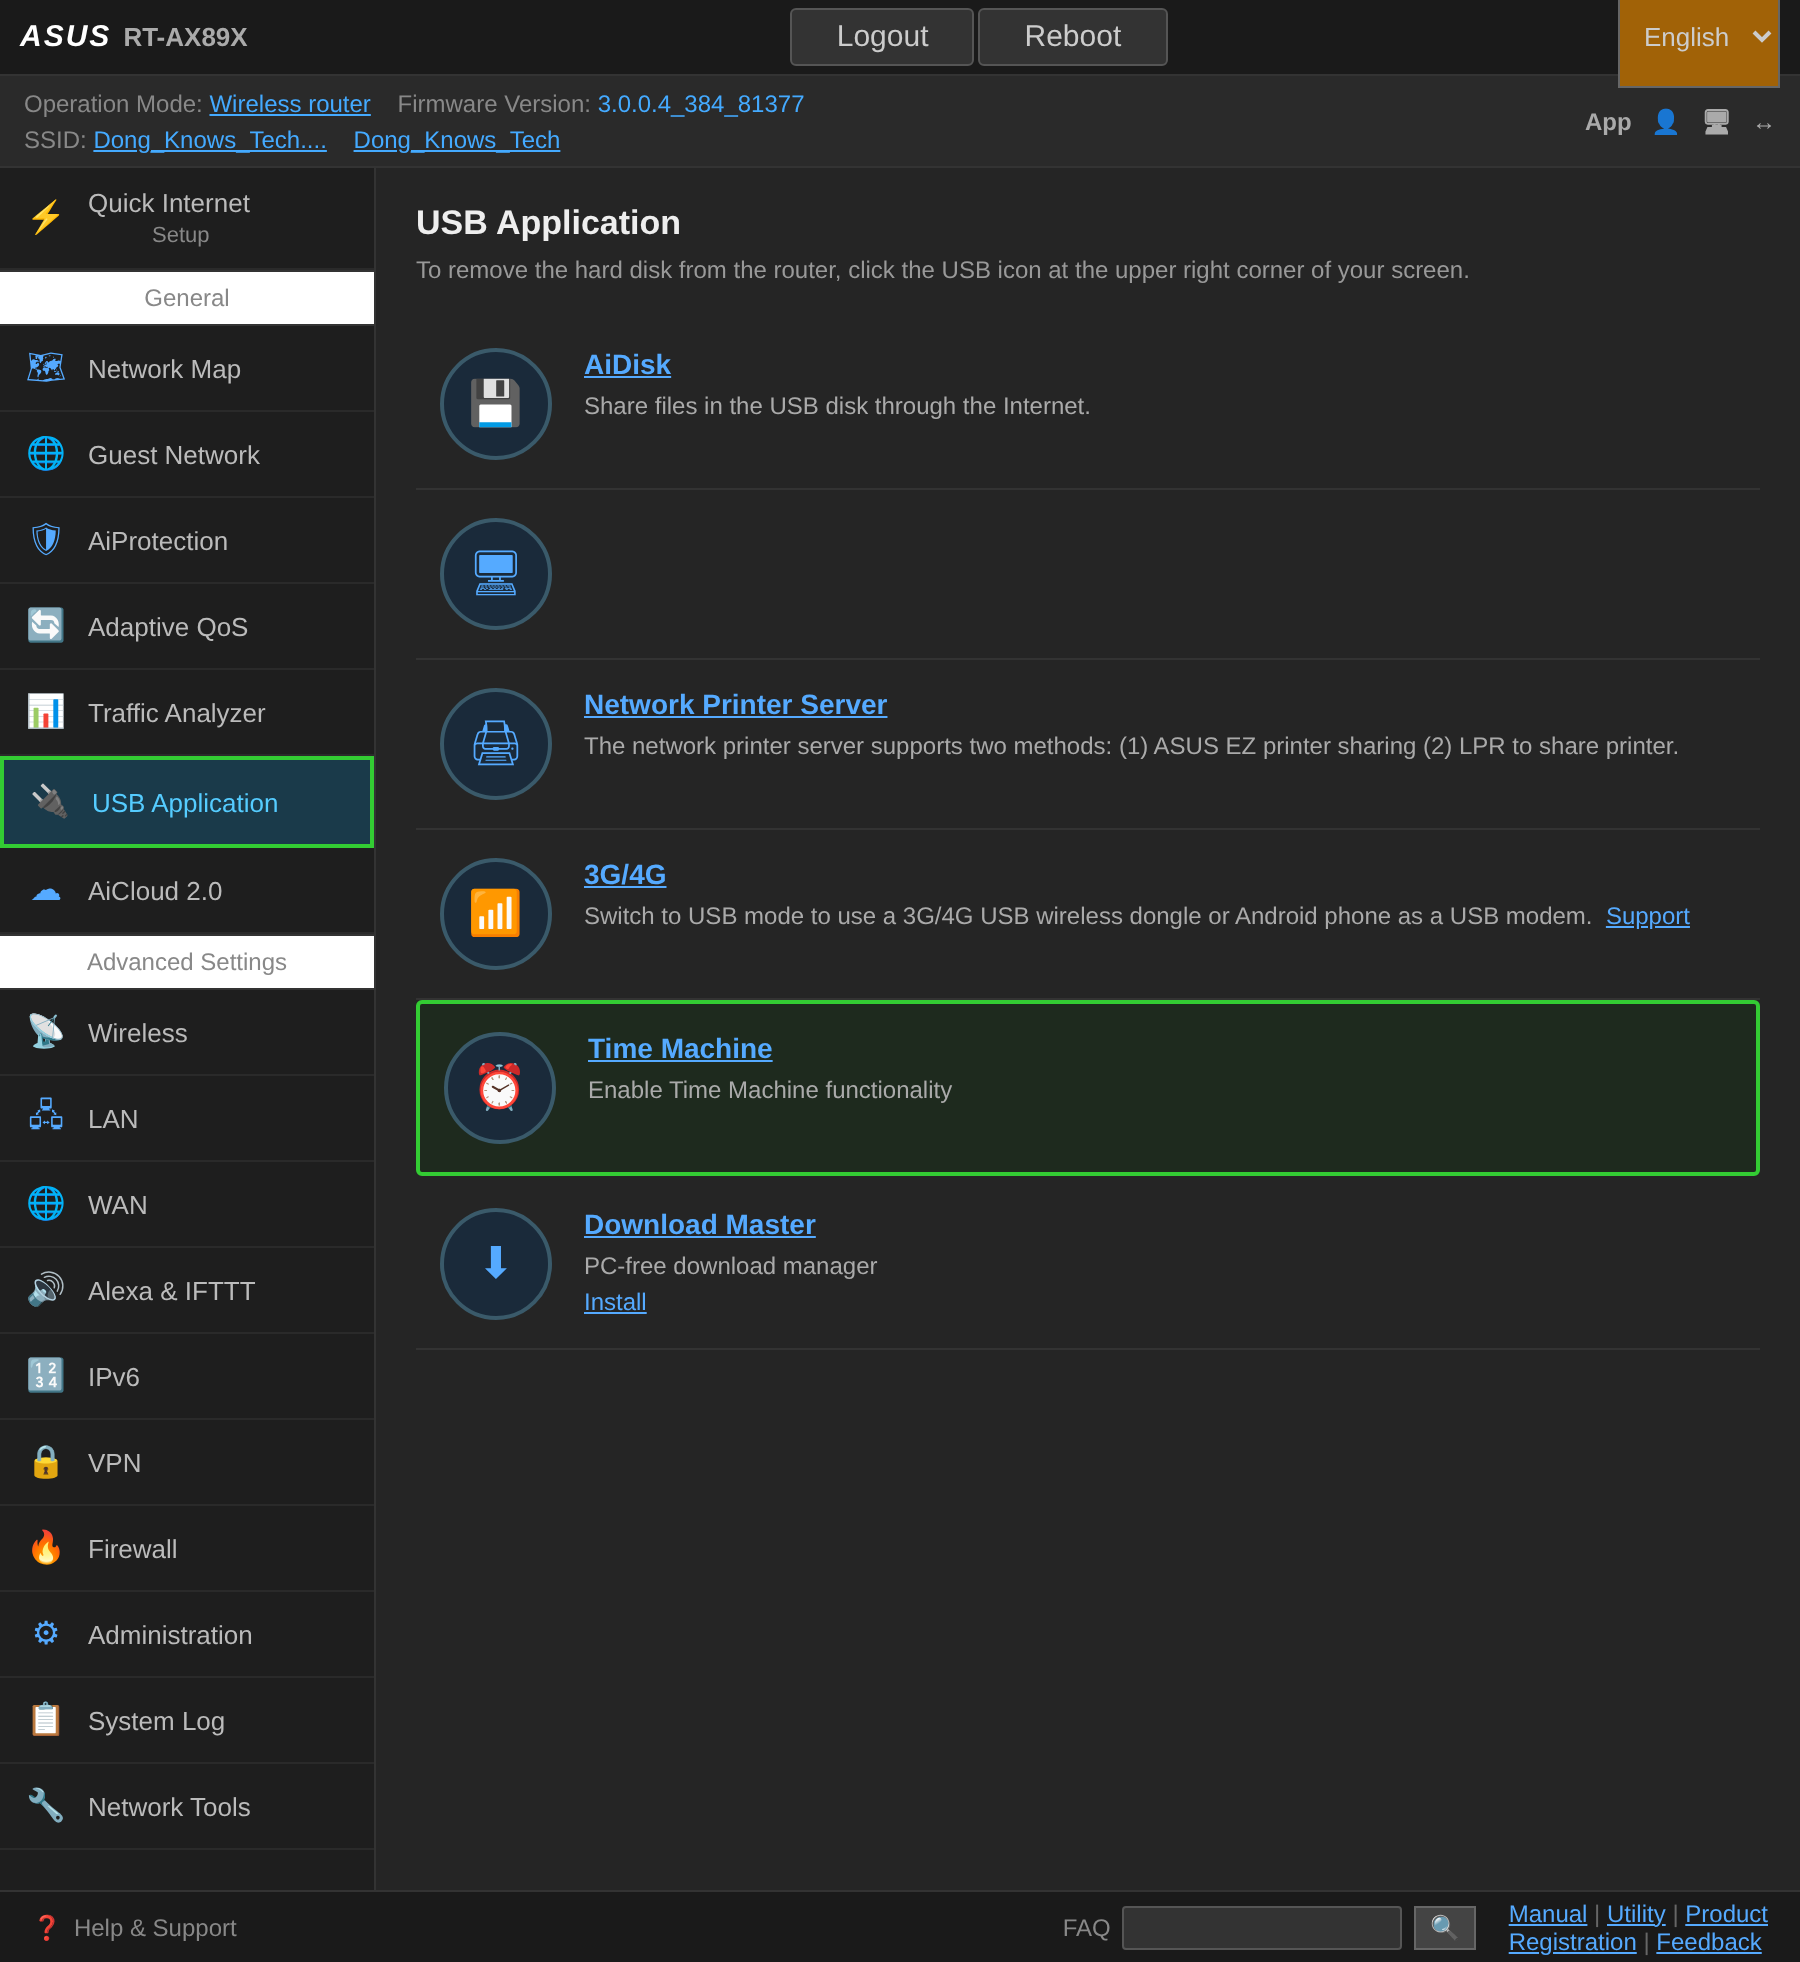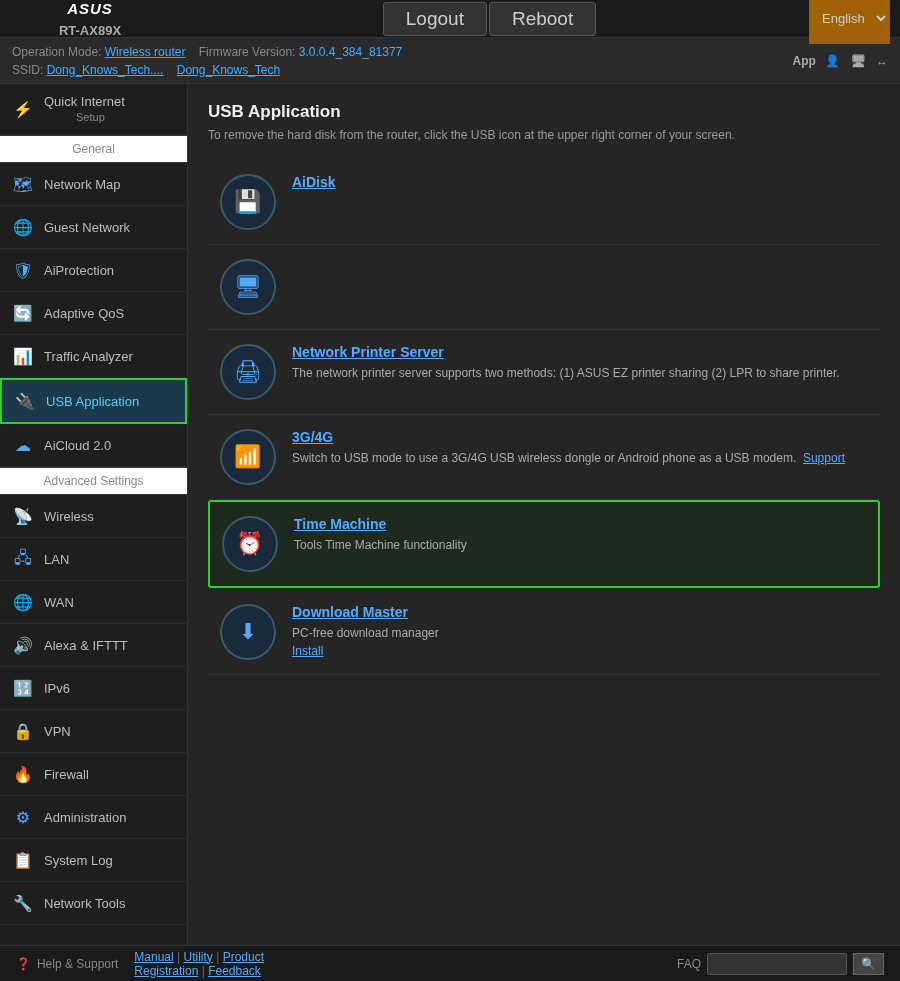--- a/index.html
+++ b/index.html
@@ -20,21 +20,20 @@
       display: flex;
       align-items: center;
       padding: 0 0 0 10px;
       border-bottom: 1px solid #333;
     }
     #logo-area {
       display: flex;
       align-items: center;
       gap: 6px;
       min-width: 160px;
-      flex-direction: column;
     }
     #asus-logo {
       color: #fff;
       font-weight: bold;
       font-size: 15px;
       font-style: italic;
       letter-spacing: 1px;
     }
     #model-name {
       color: #aaa;
@@ -46,21 +45,21 @@
       gap: 2px;
       flex: 1;
       justify-content: center;
     }
     .topbar-btn {
       background: #333;
       color: #ccc;
       border: 1px solid #555;
       padding: 5px 22px;
       cursor: pointer;
-      font-size: 19px;
+      font-size: 15px;
       border-radius: 3px;
     }
     #lang-select {
       margin-left: auto;
       margin-right: 10px;
       background: #a16207;
       color: #ccc;
       border: 1px solid #666;
       padding: 16px 8px;
       font-size: 13px;
@@ -420,20 +419,21 @@
   <div id="content">
     <div id="page-title-area">
       <div id="page-title">USB Application</div>
       <div id="page-description">To remove the hard disk from the router, click the USB icon at the upper right corner of your screen.</div>
     </div>
 
     <div class="usb-app-item">
       <div class="usb-app-icon-circle">💾</div>
       <div class="usb-app-text">
         <div class="usb-app-title">AiDisk</div>
+        <div class="usb-app-desc">Share files in the USB disk through the Internet.</div>
       </div>
     </div>
 
     <div class="usb-app-item">
       <div class="usb-app-icon-circle">🖥</div>
     </div>
 
     <div class="usb-app-item">
       <div class="usb-app-icon-circle">🖨</div>
       <div class="usb-app-text">
@@ -450,21 +450,21 @@
           <span>Switch to USB mode to use a 3G/4G USB wireless dongle or Android phone as a USB modem.</span>
           &nbsp;<a href="#">Support</a>
         </div>
       </div>
     </div>
 
     <div class="usb-app-item highlighted">
       <div class="usb-app-icon-circle">⏰</div>
       <div class="usb-app-text">
         <div class="usb-app-title">Time Machine</div>
-        <div class="usb-app-desc">Tools Time Machine functionality</div>
+        <div class="usb-app-desc">Enable Time Machine functionality</div>
       </div>
     </div>
 
     <div class="usb-app-item">
       <div class="usb-app-icon-circle">⬇</div>
       <div class="usb-app-text">
         <div class="usb-app-title">Download Master</div>
         <div class="usb-app-desc">
           <span>PC-free download manager</span><br>
           <a href="#">Install</a>
@@ -472,30 +472,30 @@
       </div>
     </div>
 
   </div>
 </div>
 
 <div id="footer">
   <div id="footer-help">
     <span>❓</span>
     <span>Help &amp; Support</span>
+  </div>
+  <div id="footer-faq">
+    <span id="footer-faq-label">FAQ</span>
+    <input id="footer-faq-input" type="text" placeholder="" style="">
+    <button id="footer-search-btn">🔍</button>
   </div>
   <div id="footer-links">
     <a href="#">Manual</a>
     <span> | </span>
     <a href="#">Utility</a>
     <span> | </span>
     <a href="#">Product</a>
     <br>
     <a href="#">Registration</a>
     <span> | </span>
     <a href="#">Feedback</a>
   </div>
-  <div id="footer-faq">
-    <span id="footer-faq-label">FAQ</span>
-    <input id="footer-faq-input" type="text" placeholder="" style="">
-    <button id="footer-search-btn">🔍</button>
-  </div>
 </div>
 
 </body></html>

